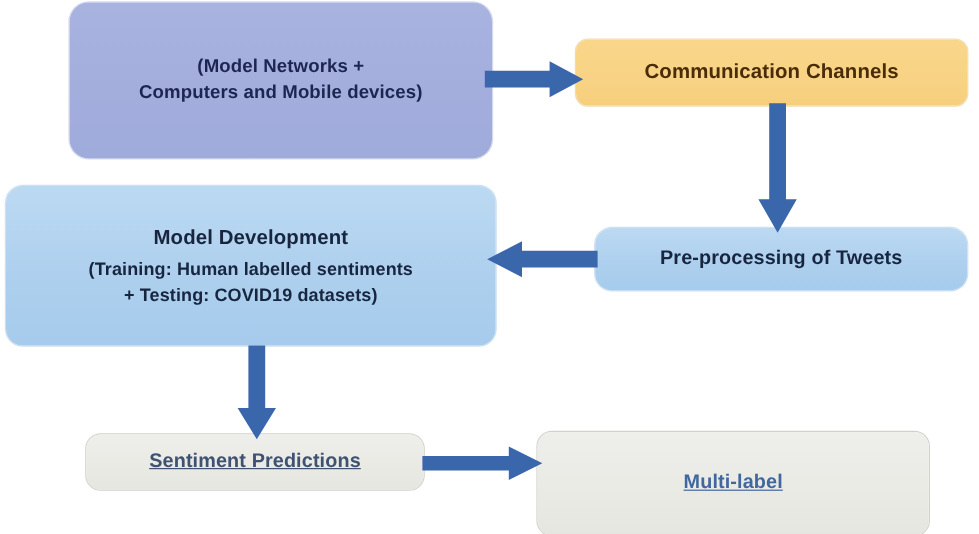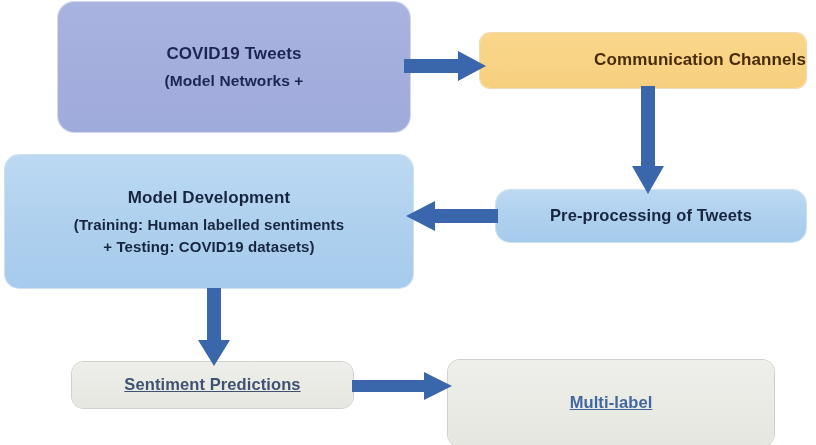--- a/index.html
+++ b/index.html
@@ -60,40 +60,40 @@
     color: #3f5272;
     border-radius: 12px;
     box-shadow: 0 0 0 1px rgba(205,205,198,0.9);
     text-decoration: underline;
   }
   .node--output.accent { color: #42679e; }
 
   
   #node-source   { left:58px;  top:2px;   width:352px; height:130px; font-size:15.5px; }
   #node-source .title { font-size:17px; margin-bottom:3px; }
-  #node-channel  { left:480px; top:33px;  width:326px; height:55px;  font-size:17px;text-align:right; }
+  #node-channel  { left:480px; top:33px;  width:326px; height:55px;  font-size:17px; }
   #node-process  { left:5px;   top:155px; width:408px; height:133px; font-size:15px; }
   #node-process .title { font-size:17px; margin-bottom:4px; }
   #node-prep     { left:496px; top:190px; width:310px; height:52px;  font-size:16.5px; }
   #node-pred     { left:72px;  top:362px; width:281px; height:46px;  font-size:16.5px; }
   #node-multi    { left:448px; top:360px; width:326px; height:86px;  font-size:16.5px; }
   #node-multi .line { margin: 2px 0; }
 
   
   .arrow { position: absolute; }
   .arrow svg { display: block; overflow: visible; }
 </style>
 </head>
 <body>
 
 <div id="canvas">
 
   <div class="node node--source" id="node-source">
-    <span class="line title">COVID19 Tweets</span>
     <span class="line">(Model Networks +</span>
+    <span class="line">Computers and Mobile devices)</span>
   </div>
 
   <div class="node node--channel" id="node-channel">
     <span class="line">Communication Channels</span>
   </div>
 
   <div class="node node--process" id="node-process">
     <span class="line title">Model Development</span>
     <span class="line">(Training: Human labelled sentiments</span>
     <span class="line">+ Testing: COVID19 datasets)</span>

